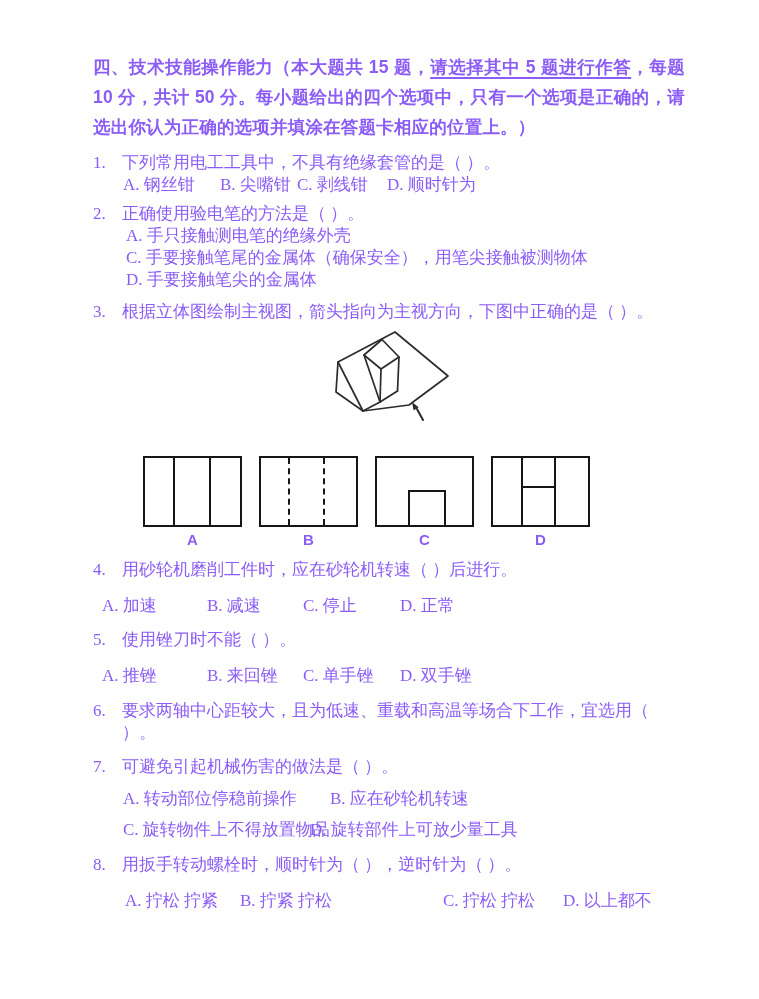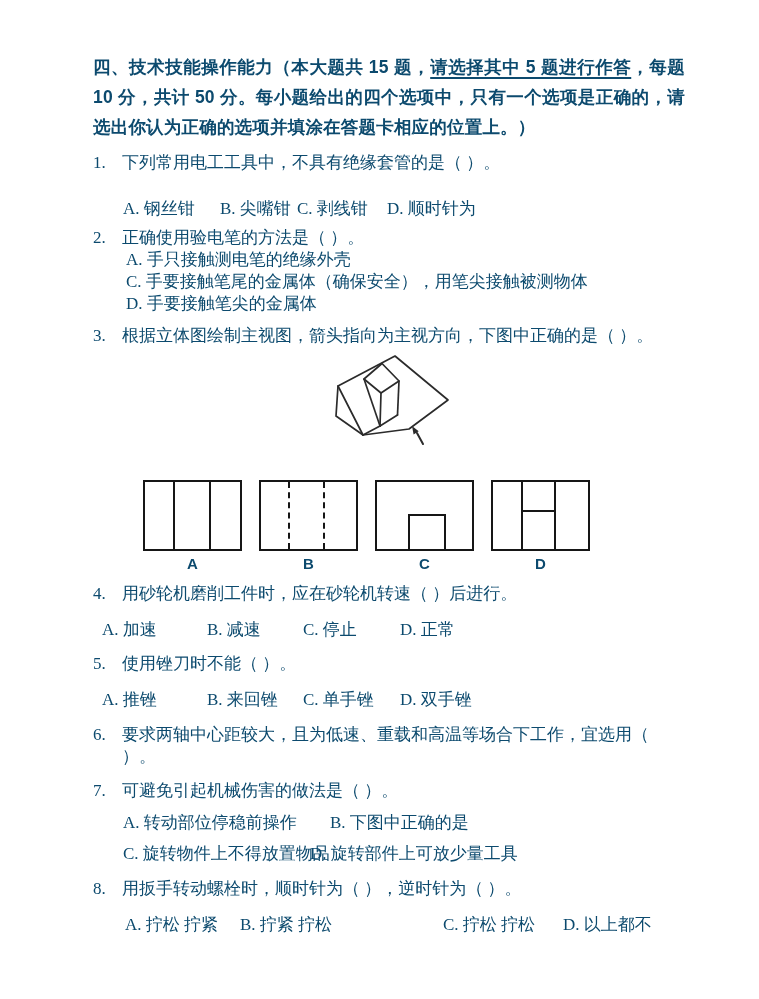--- a/index.html
+++ b/index.html
@@ -1,20 +1,20 @@
 <!DOCTYPE html>
 <html><head>
 <meta charset="utf-8">
 <style>
   html,body{margin:0;padding:0;background:#ffffff;}
   .page{
     width:759px;height:999px;box-sizing:border-box;background:#ffffff;
     padding:52px 74px 8px 93px;overflow:hidden;
     font-family:"Liberation Serif","DejaVu Serif",serif;
-    font-size:17px;color:#0c4a6e;
+    font-size:17px;color:#8b5cf6;
   }
   .header{
     margin:0;font-family:"Liberation Sans","DejaVu Sans",sans-serif;
     font-weight:bold;font-size:17.5px;line-height:30px;text-align:justify;
     letter-spacing:0.2px;
   }
   .header .ul{text-decoration:underline;text-underline-offset:4px;text-decoration-thickness:1.5px;}
   .qline{display:flex;line-height:22px;margin-top:10px;}
   .qnum{flex:none;width:29px;}
   .qtext{flex:1;}
@@ -41,21 +41,21 @@
 
 <div class="page">
 
   <p class="header"><span>四、技术技能操作能力（本大题共 15 题，</span><span class="ul">请选择其中 5 题进行作答</span><span>，每题 10 分，共计 50 分。每小题给出的四个选项中，只有一个选项是正确的，请选出你认为正确的选项并填涂在答题卡相应的位置上。）</span></p>
 
   <div>
     <div class="qline">
       <span class="qnum">1.</span>
       <span class="qtext">下列常用电工工具中，不具有绝缘套管的是（ ）。</span>
     </div>
-    <div class="opts" style="margin-top:24px;">
+    <div class="opts" style="margin-top:0;">
       <span class="opt" style="width:97px">A. 钢丝钳</span>
       <span class="opt" style="width:77px">B. 尖嘴钳</span>
       <span class="opt" style="width:90px">C. 剥线钳</span>
       <span class="opt">D. 顺时针为</span>
     </div>
   </div>
 
   <div>
     <div class="qline" style="margin-top:7px;">
       <span class="qnum">2.</span>
@@ -155,21 +155,21 @@
     </div>
   </div>
 
   <div>
     <div class="qline" style="margin-top:12px;">
       <span class="qnum">7.</span>
       <span class="qtext">可避免引起机械伤害的做法是（ ）。</span>
     </div>
     <div class="opts" style="margin-top:10px;">
       <span class="opt" style="width:207px">A. 转动部位停稳前操作</span>
-      <span class="opt">B. 下图中正确的是</span>
+      <span class="opt">B. 应在砂轮机转速</span>
     </div>
     <div class="opts" style="margin-top:9px;">
       <span class="opt" style="width:187px">C. 旋转物件上不得放置物品</span>
       <span class="opt">D. 旋转部件上可放少量工具</span>
     </div>
   </div>
 
   <div>
     <div class="qline" style="margin-top:13px;">
       <span class="qnum">8.</span>

